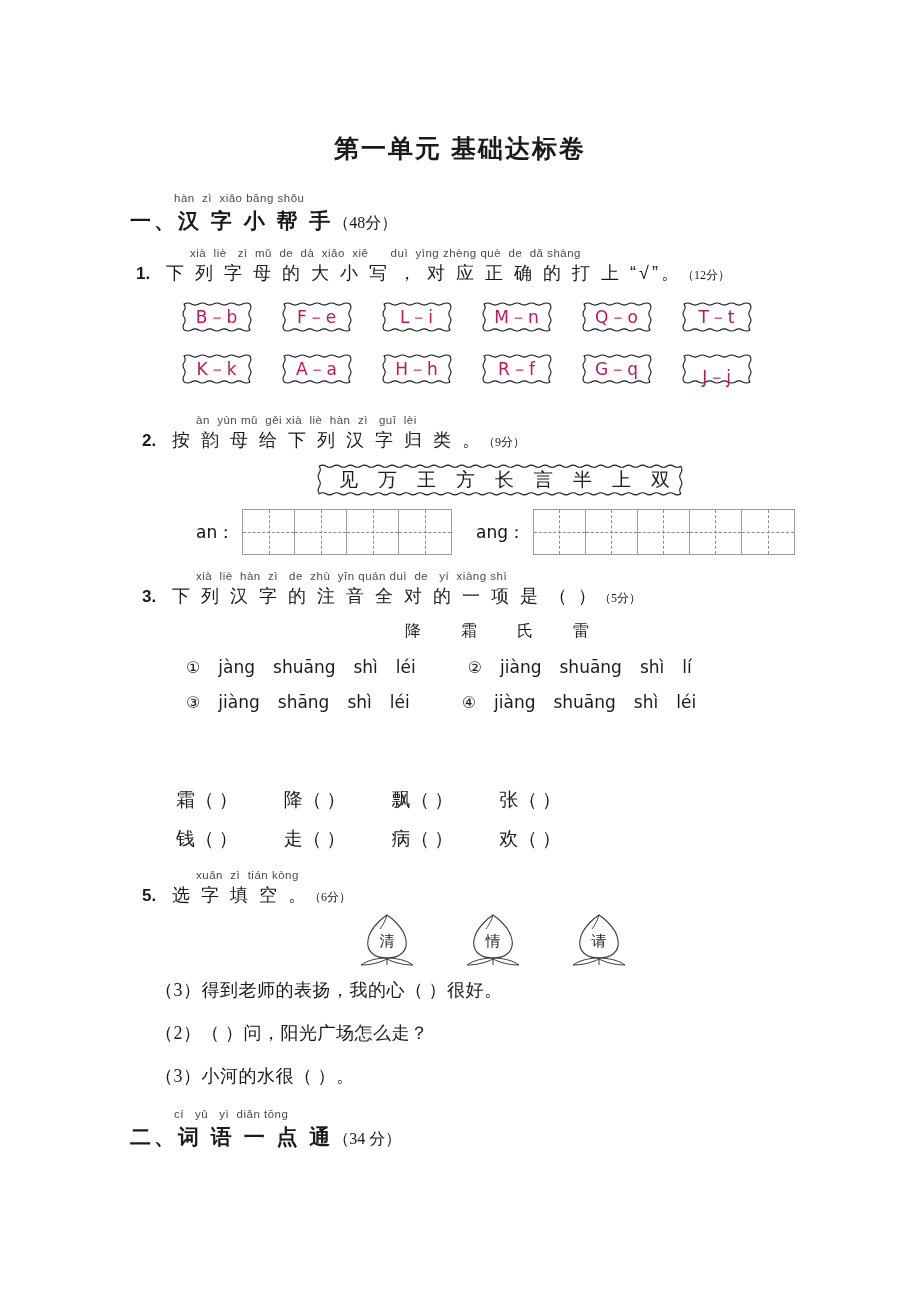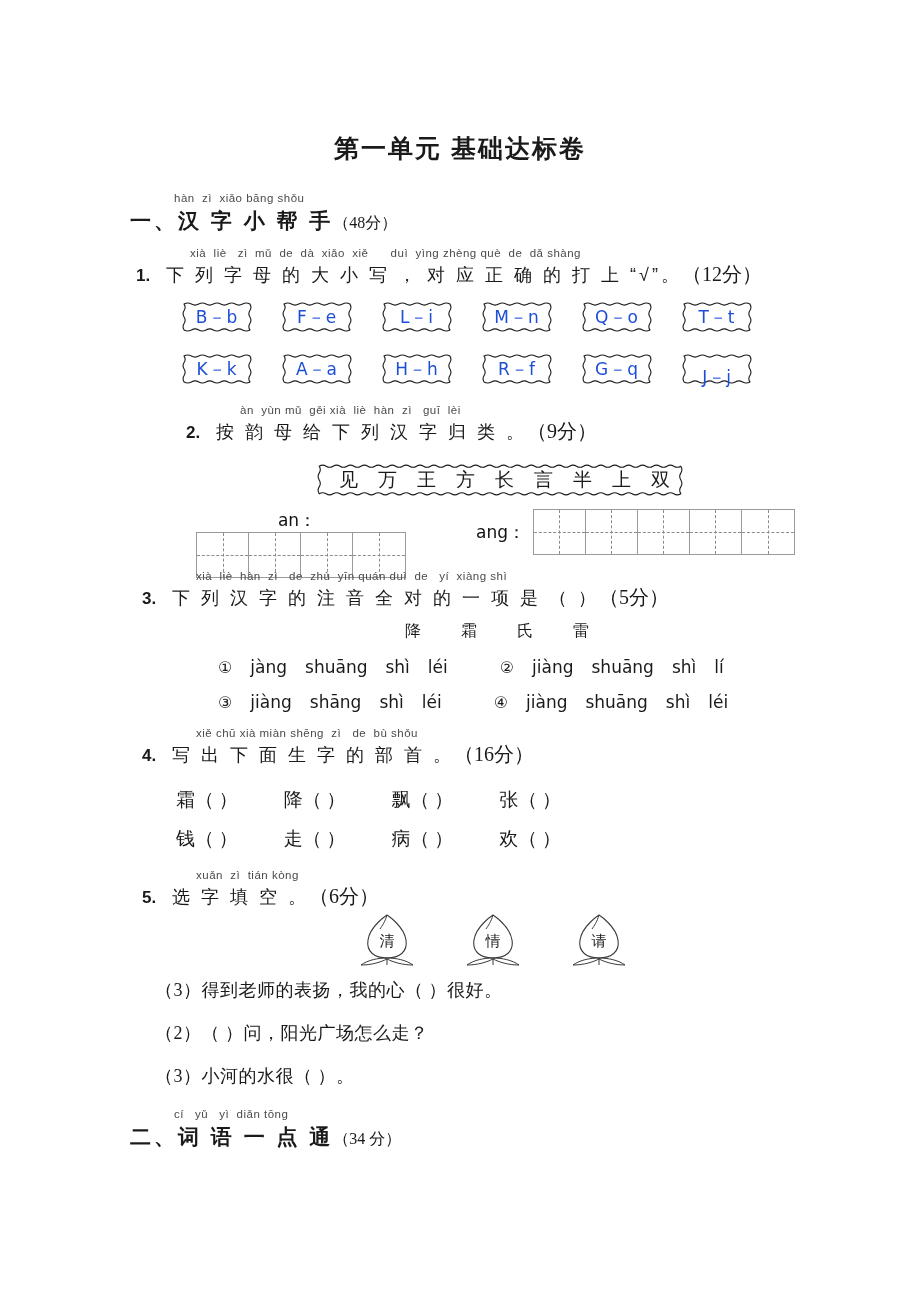--- a/index.html
+++ b/index.html
@@ -82,21 +82,21 @@
   .q-num {
     display: inline-block;
     width: 30px;
     font-family: "Liberation Sans", sans-serif;
     font-weight: bold;
     font-size: 17px;
     letter-spacing: 0;
   }
   .q-text { letter-spacing: 3px; }
   .q-pts {
-    font-size: 20px;
+    font-size: 12px;
     letter-spacing: 0;
     font-family: "Liberation Serif", serif;
   }
 
   
   .letter-grid {
     position: absolute;
     display: flex;
     gap: 0;
   }
@@ -104,21 +104,21 @@
     width: 72px;
     height: 32px;
     margin-right: 28px;
     position: relative;
     display: flex;
     align-items: center;
     justify-content: center;
     font-family: "DejaVu Sans", "Liberation Sans", sans-serif;
     font-size: 17px;
     letter-spacing: 1px;
-    color: #1d4ed8;
+    color: #be185d;
   }
   .letter-box:last-child { margin-right: 0; }
   .wavy-svg {
     position: absolute;
     left: 0; top: 0;
     width: 100%; height: 100%;
     pointer-events: none;
   }
 
   
@@ -186,21 +186,20 @@
   .q3-chars span:last-child { margin-right: 0; }
 
   .opt-row {
     position: absolute;
     font-family: "DejaVu Sans", "Liberation Sans", sans-serif;
     font-size: 17px;
     white-space: nowrap;
   }
   .opt {
     display: inline-block;
-    margin-left: 32px;
   }
   .opt .marker {
     font-size: 16px;
   }
   .opt .syl { margin-left: 18px; }
   .opt .syl:first-of-type { margin-left: 2px; }
 
   
   .rad-row {
     position: absolute;
@@ -331,21 +330,21 @@
         <span style="position: relative;">G－q</span>
       </div>
       <div class="letter-box">
         <svg class="wavy-svg" viewBox="0 0 72 32" preserveAspectRatio="none">
           <path d="M 3.1 3.1 Q 6.7555555555555555 1 10.411111111111111 3.1 Q 14.066666666666666 5.2 17.72222222222222 3.1 Q 21.377777777777776 1 25.03333333333333 3.1 Q 28.68888888888889 5.2 32.34444444444445 3.1 Q 36 1 39.65555555555555 3.1 Q 43.31111111111112 5.2 46.96666666666667 3.1 Q 50.62222222222223 1 54.27777777777778 3.1 Q 57.93333333333334 5.2 61.58888888888889 3.1 Q 65.24444444444444 1 68.9 3.1 Q 71 6.325 68.9 9.55 Q 66.80000000000001 12.775 68.9 16 Q 71 19.225 68.9 22.45 Q 66.80000000000001 25.675000000000004 68.9 28.900000000000002 Q 65.24444444444445 31 61.588888888888896 28.9 Q 57.93333333333334 26.799999999999997 54.277777777777786 28.9 Q 50.62222222222223 31 46.966666666666676 28.9 Q 43.31111111111111 26.799999999999997 39.65555555555556 28.9 Q 36.00000000000001 31 32.344444444444456 28.9 Q 28.688888888888894 26.799999999999997 25.03333333333334 28.9 Q 21.377777777777784 31 17.72222222222223 28.9 Q 14.066666666666674 26.799999999999997 10.411111111111119 28.9 Q 6.7555555555555635 31 3.1000000000000076 28.9 Q 1 25.674999999999997 3.1 22.45 Q 5.2 19.224999999999998 3.1 16 Q 1 12.774999999999999 3.1 9.549999999999997 Q 5.2 6.3249999999999975 3.1 3.099999999999997 Z" fill="none" stroke="#1a1a1a" stroke-width="1.1"></path>
         </svg>
         <span style="position: relative; margin-top: 16px;">J－j</span>
       </div>
     </div>
 
-  <div class="q" style="left:142px; top:404px;margin-left:44px;">
+  <div class="q" style="left:142px; top:414px;">
     <div class="pinyin pinyin-row">àn  yùn mǔ  gěi xià  liè  hàn  zì   guī  lèi</div>
     <div class="q-line">
       <span class="q-num">2.</span><span class="q-text">按 韵 母 给 下 列 汉 字 归 类 。</span><span class="q-pts">（9分）</span>
     </div>
   </div>
 
   <div class="char-strip" id="charStrip" style="left:316px; top:463px; width:368px;">
       <svg class="wavy-svg" viewBox="0 0 368 34" preserveAspectRatio="none">
         <path d="M 3.2 3.2 Q 6.676923076923077 1 10.153846153846153 3.2 Q 13.63076923076923 5.4 17.107692307692307 3.2 Q 20.584615384615383 1 24.06153846153846 3.2 Q 27.53846153846154 5.4 31.015384615384615 3.2 Q 34.49230769230769 1 37.96923076923077 3.2 Q 41.446153846153855 5.4 44.923076923076934 3.2 Q 48.400000000000006 1 51.87692307692308 3.2 Q 55.353846153846156 5.4 58.830769230769235 3.2 Q 62.307692307692314 1 65.78461538461539 3.2 Q 69.26153846153846 5.4 72.73846153846155 3.2 Q 76.21538461538462 1 79.69230769230771 3.2 Q 83.16923076923077 5.4 86.64615384615385 3.2 Q 90.12307692307692 1 93.60000000000001 3.2 Q 97.07692307692308 5.4 100.55384615384617 3.2 Q 104.03076923076922 1 107.50769230769231 3.2 Q 110.98461538461538 5.4 114.46153846153847 3.2 Q 117.93846153846154 1 121.41538461538462 3.2 Q 124.8923076923077 5.4 128.36923076923077 3.2 Q 131.84615384615384 1 135.3230769230769 3.2 Q 138.79999999999998 5.4 142.27692307692305 3.2 Q 145.75384615384615 1 149.23076923076923 3.2 Q 152.7076923076923 5.4 156.18461538461537 3.2 Q 159.66153846153844 1 163.1384615384615 3.2 Q 166.6153846153846 5.4 170.09230769230768 3.2 Q 173.56923076923076 1 177.04615384615383 3.2 Q 180.5230769230769 5.4 183.99999999999997 3.2 Q 187.47692307692307 1 190.95384615384614 3.2 Q 194.43076923076922 5.4 197.9076923076923 3.2 Q 201.38461538461536 1 204.86153846153843 3.2 Q 208.33846153846153 5.4 211.8153846153846 3.2 Q 215.29230769230767 1 218.76923076923075 3.2 Q 222.24615384615385 5.4 225.72307692307692 3.2 Q 229.2 1 232.67692307692306 3.2 Q 236.15384615384613 5.4 239.6307692307692 3.2 Q 243.1076923076923 1 246.58461538461538 3.2 Q 250.06153846153845 5.4 253.53846153846152 3.2 Q 257.0153846153846 1 260.4923076923077 3.2 Q 263.96923076923076 5.4 267.44615384615383 3.2 Q 270.9230769230769 1 274.4 3.2 Q 277.87692307692305 5.4 281.3538461538461 3.2 Q 284.83076923076925 1 288.3076923076923 3.2 Q 291.7846153846154 5.4 295.26153846153846 3.2 Q 298.73846153846154 1 302.2153846153846 3.2 Q 305.6923076923077 5.4 309.16923076923075 3.2 Q 312.6461538461538 1 316.1230769230769 3.2 Q 319.59999999999997 5.4 323.07692307692304 3.2 Q 326.55384615384617 1 330.03076923076924 3.2 Q 333.5076923076923 5.4 336.9846153846154 3.2 Q 340.46153846153845 1 343.9384615384615 3.2 Q 347.4153846153846 5.4 350.89230769230767 3.2 Q 354.36923076923074 1 357.8461538461538 3.2 Q 361.32307692307694 5.4 364.8 3.2 Q 367 6.65 364.8 10.100000000000001 Q 362.6 13.55 364.8 17 Q 367 20.45 364.8 23.9 Q 362.6 27.35 364.8 30.800000000000004 Q 361.32307692307694 33 357.84615384615387 30.8 Q 354.3692307692308 28.6 350.8923076923077 30.8 Q 347.41538461538465 33 343.9384615384616 30.8 Q 340.46153846153845 28.6 336.9846153846154 30.8 Q 333.5076923076923 33 330.03076923076924 30.8 Q 326.55384615384617 28.6 323.0769230769231 30.8 Q 319.6 33 316.12307692307695 30.8 Q 312.6461538461539 28.6 309.1692307692308 30.8 Q 305.69230769230774 33 302.21538461538466 30.8 Q 298.73846153846154 28.6 295.26153846153846 30.8 Q 291.7846153846154 33 288.3076923076923 30.8 Q 284.83076923076925 28.6 281.3538461538462 30.8 Q 277.8769230769231 33 274.40000000000003 30.8 Q 270.9230769230769 28.6 267.44615384615383 30.8 Q 263.96923076923076 33 260.4923076923077 30.8 Q 257.0153846153846 28.6 253.53846153846155 30.8 Q 250.06153846153848 33 246.5846153846154 30.8 Q 243.10769230769233 28.6 239.63076923076926 30.8 Q 236.15384615384616 33 232.6769230769231 30.8 Q 229.20000000000002 28.6 225.72307692307695 30.8 Q 222.24615384615385 33 218.76923076923077 30.8 Q 215.2923076923077 28.6 211.81538461538463 30.8 Q 208.33846153846156 33 204.8615384615385 30.8 Q 201.3846153846154 28.6 197.90769230769232 30.8 Q 194.43076923076924 33 190.95384615384617 30.8 Q 187.4769230769231 28.6 184.00000000000003 30.8 Q 180.52307692307693 33 177.04615384615386 30.8 Q 173.56923076923078 28.6 170.0923076923077 30.8 Q 166.61538461538464 33 163.13846153846157 30.8 Q 159.66153846153847 28.6 156.1846153846154 30.8 Q 152.70769230769233 33 149.23076923076925 30.8 Q 145.75384615384615 28.6 142.27692307692308 30.8 Q 138.8 33 135.32307692307694 30.8 Q 131.84615384615387 28.6 128.3692307692308 30.8 Q 124.8923076923077 33 121.41538461538461 30.8 Q 117.93846153846155 28.6 114.46153846153847 30.8 Q 110.98461538461538 33 107.5076923076923 30.8 Q 104.03076923076924 28.6 100.55384615384615 30.8 Q 97.0769230769231 33 93.60000000000001 30.8 Q 90.12307692307695 28.6 86.64615384615387 30.8 Q 83.16923076923075 33 79.69230769230766 30.8 Q 76.21538461538461 28.6 72.73846153846152 30.8 Q 69.26153846153846 33 65.78461538461538 30.8 Q 62.307692307692314 28.6 58.830769230769235 30.8 Q 55.35384615384617 33 51.87692307692309 30.8 Q 48.40000000000003 28.6 44.92307692307695 30.8 Q 41.44615384615383 33 37.96923076923075 30.8 Q 34.49230769230768 28.6 31.01538461538461 30.8 Q 27.53846153846154 33 24.061538461538465 30.8 Q 20.584615384615397 28.6 17.10769230769232 30.8 Q 13.630769230769255 33 10.153846153846178 30.8 Q 6.676923076923055 28.6 3.199999999999978 30.8 Q 1 27.35 3.2 23.9 Q 5.4 20.45 3.2 17 Q 1 13.55 3.2 10.1 Q 5.4 6.649999999999998 3.2 3.1999999999999975 Z" fill="none" stroke="#1a1a1a" stroke-width="1.1"></path>
       </svg>
@@ -355,21 +354,21 @@
         <span>王</span>
         <span>方</span>
         <span>长</span>
         <span>言</span>
         <span>半</span>
         <span>上</span>
         <span>双</span>
       </div>
     </div>
 
-  <div class="grid-wrap" style="left:196px; top:509px;flex-direction:column;">
+  <div class="grid-wrap" style="left:196px; top:509px;">
     <span class="grid-label">an：</span>
     <div class="tzg" id="tzgA">
         <div class="cell"></div>
         <div class="cell"></div>
         <div class="cell"></div>
         <div class="cell"></div>
       </div>
   </div>
 
   <div class="grid-wrap" style="left:476px; top:509px;">
@@ -387,26 +386,20 @@
     <div class="pinyin pinyin-row">xià  liè  hàn  zì   de  zhù  yīn quán duì  de   yí  xiàng shì</div>
     <div class="q-line">
       <span class="q-num">3.</span><span class="q-text">下 列 汉 字 的 注 音 全 对 的 一  项 是 （      ）</span><span class="q-pts">（5分）</span>
     </div>
   </div>
 
   <div class="q3-chars" id="q3chars" style="left:405px; top:621px;"><span>降</span><span>霜</span><span>氏</span><span>雷</span></div>
   <div class="opt-row" id="q3opt1" style="left:186px; top:657px;"><span class="opt"><span class="marker">①</span><span class="syl">jàng</span><span class="syl">shuāng</span><span class="syl">shì</span><span class="syl">léi</span></span><span class="opt" style="margin-left: 52px;"><span class="marker">②</span><span class="syl">jiàng</span><span class="syl">shuāng</span><span class="syl">shì</span><span class="syl">lí</span></span></div>
   <div class="opt-row" id="q3opt2" style="left:186px; top:692px;"><span class="opt"><span class="marker">③</span><span class="syl">jiàng</span><span class="syl">shāng</span><span class="syl">shì</span><span class="syl">léi</span></span><span class="opt" style="margin-left: 52px;"><span class="marker">④</span><span class="syl">jiàng</span><span class="syl">shuāng</span><span class="syl">shì</span><span class="syl">léi</span></span></div>
 
-  <div class="q" style="left:142px; top:727px;">
-    <div class="pinyin pinyin-row">xiě chū xià miàn shēng  zì   de  bù shǒu</div>
-    <div class="q-line">
-      <span class="q-num">4.</span><span class="q-text">写 出 下 面  生  字 的 部 首 。</span><span class="q-pts">（16分）</span>
-    </div>
-  </div>
 
   <div class="rad-row" id="radRow1" style="left:176px; top:787px;"><span class="rad-item"><span class="ch">霜</span><span class="paren">（      ）</span></span><span class="rad-item"><span class="ch">降</span><span class="paren">（      ）</span></span><span class="rad-item"><span class="ch">飘</span><span class="paren">（      ）</span></span><span class="rad-item"><span class="ch">张</span><span class="paren">（      ）</span></span></div>
   <div class="rad-row" id="radRow2" style="left:176px; top:826px;"><span class="rad-item"><span class="ch">钱</span><span class="paren">（      ）</span></span><span class="rad-item"><span class="ch">走</span><span class="paren">（      ）</span></span><span class="rad-item"><span class="ch">病</span><span class="paren">（      ）</span></span><span class="rad-item"><span class="ch">欢</span><span class="paren">（      ）</span></span></div>
 
   <div class="q" style="left:142px; top:869px;">
     <div class="pinyin pinyin-row">xuǎn  zì  tián kòng</div>
     <div class="q-line">
       <span class="q-num">5.</span><span class="q-text">选 字 填 空 。</span><span class="q-pts">（6分）</span>
     </div>
   </div>

